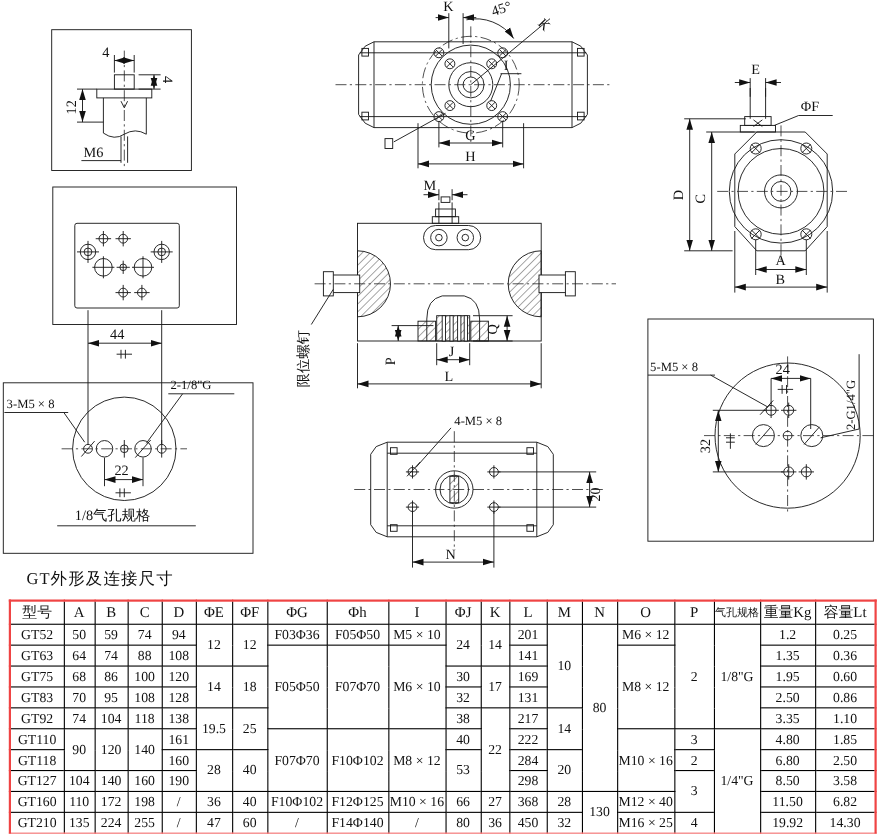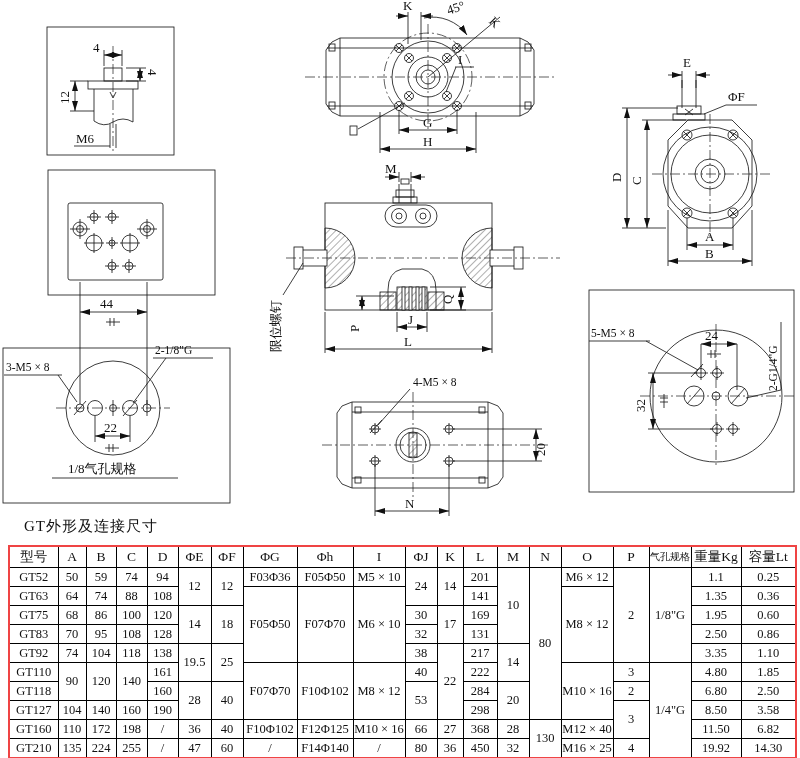--- a/index.html
+++ b/index.html
@@ -422,21 +422,21 @@
           <td>F05Φ50</td>
           <td>M5 × 10</td>
           <td rowspan="2">24</td>
           <td rowspan="2">14</td>
           <td>201</td>
           <td rowspan="4">10</td>
           <td rowspan="8">80</td>
           <td>M6 × 12</td>
           <td rowspan="5">2</td>
           <td rowspan="5">1/8"G</td>
-          <td>1.1</td>
+          <td>1.2</td>
           <td>0.25</td>
         </tr>
         <tr>
           <td>GT63</td>
           <td>64</td>
           <td>74</td>
           <td>88</td>
           <td>108</td>
           <td rowspan="4">F05Φ50</td>
           <td rowspan="4">F07Φ70</td>

